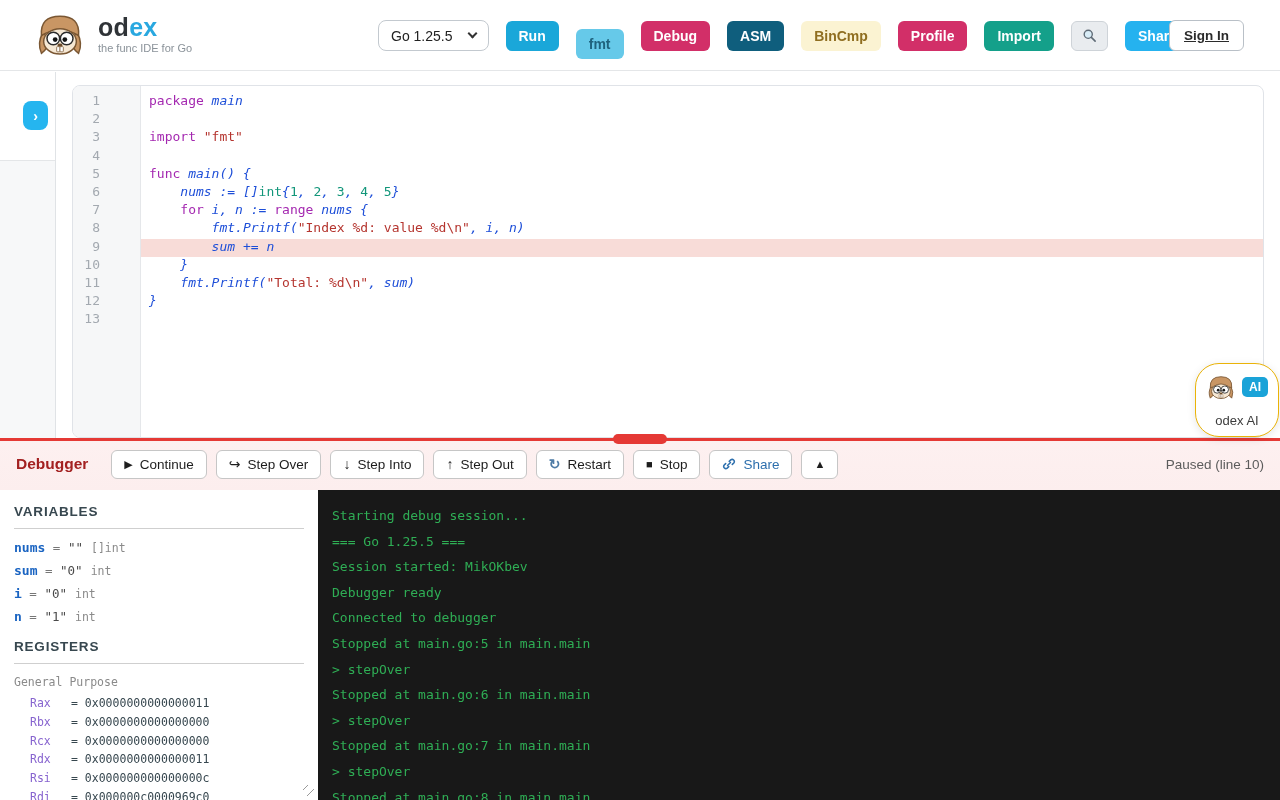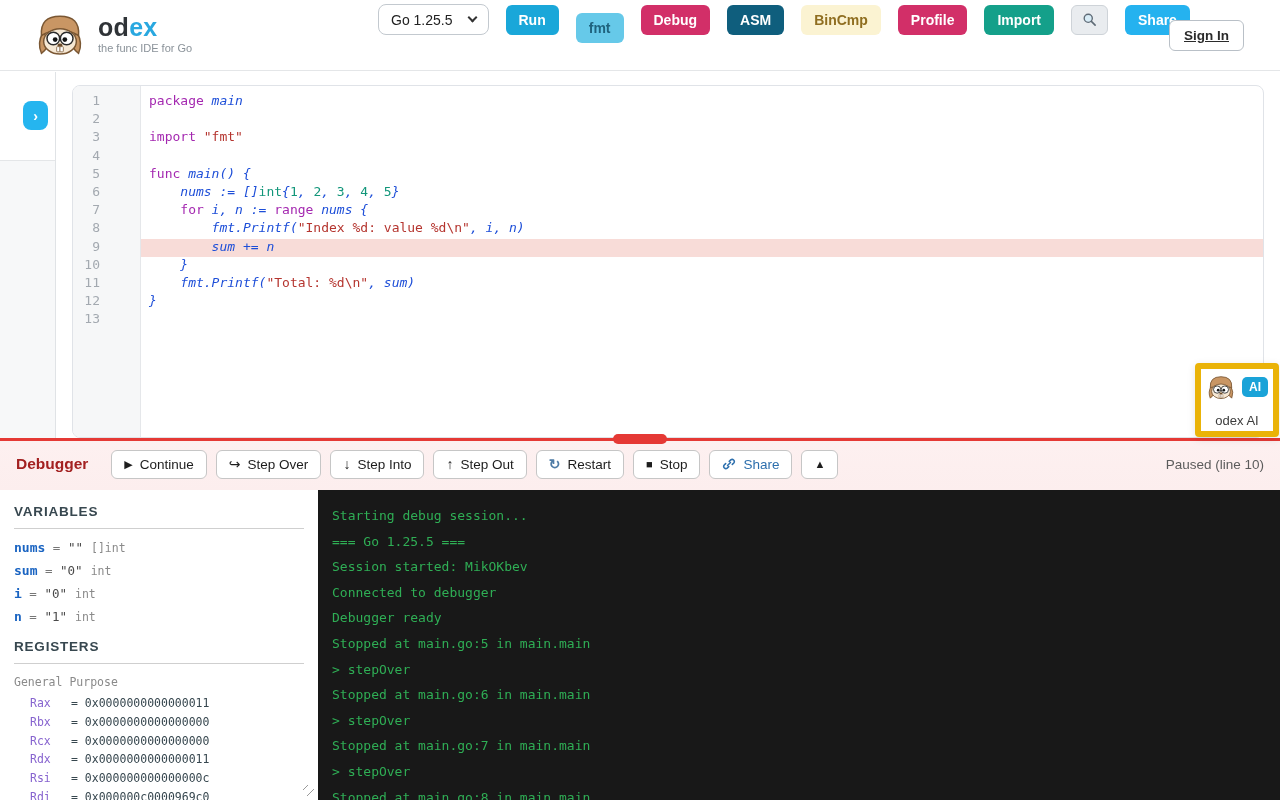--- a/index.html
+++ b/index.html
@@ -6,21 +6,21 @@
   html,body { width:1280px; height:800px; overflow:hidden; background:#fff;
     font-family:"Liberation Sans", sans-serif; position:relative; }
 
   
   .header { position:absolute; left:0; top:0; width:1280px; height:71px;
     background:#fff; border-bottom:1px solid #e4e6e8; z-index:3; }
   .logo { position:absolute; left:34px; top:10px; display:flex; align-items:center; gap:12px; }
   .logo-text-title { font-size:25px; font-weight:bold; color:#2f3337; line-height:1.05; letter-spacing:.3px; }
   .logo-accent { color:#29a8e0; }
   .logo-sub { font-size:11px; color:#8a9299; margin-top:2px; }
-  .toolbar { position:absolute; left:378px; top:4px; height:31px; display:flex; align-items:center; gap:17px; }
+  .toolbar { position:absolute; left:378px; top:20px; height:31px; display:flex; align-items:center; gap:17px; }
   .select-wrap { height:31px; border:1px solid #c3c9cf; border-radius:8px; background:#fff;
     display:flex; align-items:center; padding:0 12px; gap:16px; font-size:14px; color:#222; cursor:pointer; }
   .chev { width:7px; height:7px; border-right:2px solid #333; border-bottom:2px solid #333;
     transform:rotate(45deg); margin-top:-4px; }
   .hbtn { height:30px; border:none; border-radius:6px; padding:0 13px; font-size:14px; font-weight:bold;
     color:#fff; font-family:inherit; cursor:pointer; display:flex; align-items:center; }
   .hbtn-run { background:#1aa7d9; }
   .hbtn-fmt { background:#66c9e9; color:#1f637e;margin-top:17px; }
   .hbtn-debug { background:#d22f68; }
   .hbtn-asm { background:#0f5e7d; }
@@ -53,21 +53,21 @@
     font:13px "DejaVu Sans Mono", monospace; color:#2d2d2d; }
   .cl.hl { background:#f8dcd8; }
   .tok-kw { color:#a428b0; }
   .tok-str { color:#b5352f; }
   .tok-num { color:#12967a; }
   .tok-typ { color:#12967a; }
   .tok-pl { color:#1d4ed8;font-style:italic; }
 
   
   .ai-card { position:absolute; right:1px; top:363px; width:84px; height:74px; background:#fff;
-    border:6px solid #eab308; border-radius:4px; box-shadow:0 2px 8px rgba(0,0,0,.10); z-index:6;
+    border:1px solid #eab308; border-radius:24px; box-shadow:0 2px 8px rgba(0,0,0,.10); z-index:6;
     display:flex; flex-direction:column; align-items:center; justify-content:center; gap:12px; cursor:pointer; }
   .ai-row { display:flex; align-items:center; gap:6px; }
   .ai-badge { background:#1aa3d8; color:#fff; font-weight:bold; font-size:12px; border-radius:5px; padding:3px 7px; }
   .ai-label { font-size:13px; color:#3c3c3c; }
 
   
   .debugger { position:absolute; left:0; top:438px; width:1280px; height:362px;
     background:linear-gradient(#fdf0f0,#f8e1e1); border-top:3px solid #e53935; z-index:4; }
   .dbg-handle { position:absolute; left:50%; top:-7px; transform:translateX(-50%); width:54px; height:10px;
     background:#e53935; border-radius:5px; cursor:ns-resize; }
@@ -268,22 +268,22 @@
             <span class="reg-name">Rdi</span>
             <span class="reg-val">= 0x000000c0000969c0</span>
           </div>
         </div>
       <div class="grip"></div>
     </div>
     <div class="console" id="console">
         <div>Starting debug session...</div>
         <div>=== Go 1.25.5 ===</div>
         <div>Session started: MikOKbev</div>
+        <div>Debugger ready</div>
         <div>Connected to debugger</div>
-        <div>Debugger ready</div>
         <div>Stopped at main.go:5 in main.main</div>
         <div>&gt; stepOver</div>
         <div>Stopped at main.go:6 in main.main</div>
         <div>&gt; stepOver</div>
         <div>Stopped at main.go:7 in main.main</div>
         <div>&gt; stepOver</div>
         <div>Stopped at main.go:8 in main.main</div>
       </div>
   </div>
 </div>

